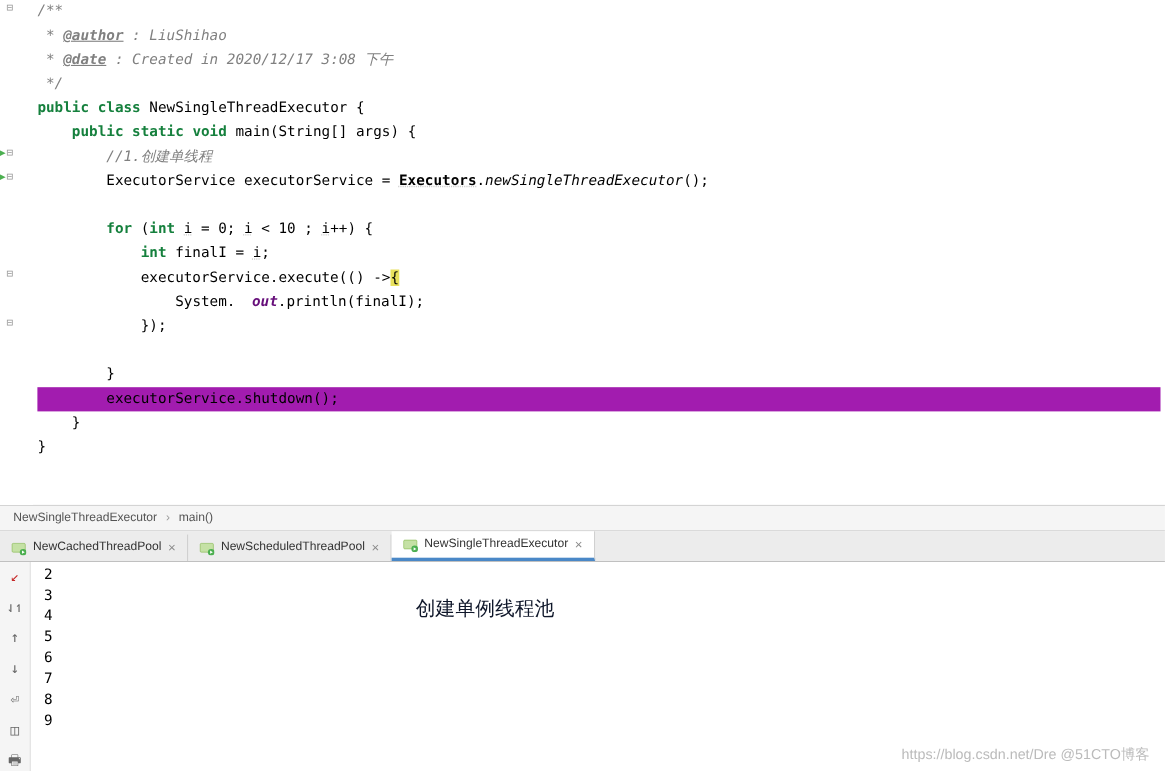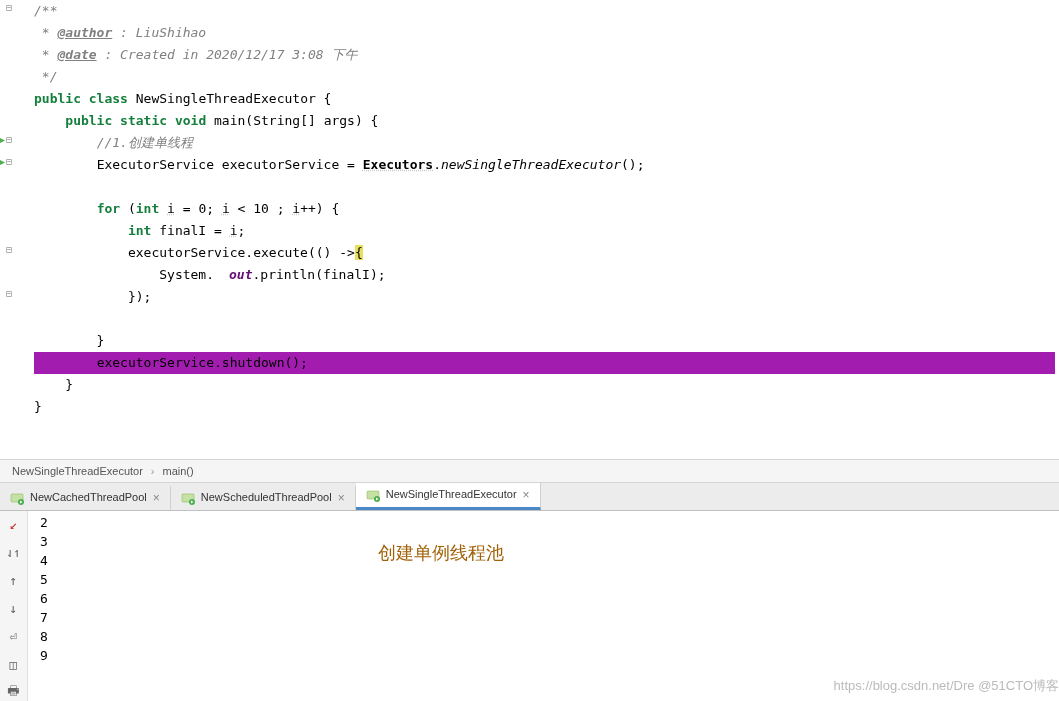--- a/index.html
+++ b/index.html
@@ -33,22 +33,22 @@
     .tabs { height: 28px; background: #ececec; border-bottom: 1px solid #c0c0c0; display: flex; align-items: flex-end; font-family: -apple-system, sans-serif; font-size: 11px; }
     .tab { padding: 5px 10px; display: flex; align-items: flex-start; gap: 6px; cursor: pointer; color: #333; border-right: 1px solid #d0d0d0; }
     .tab.active { border-bottom: 3px solid #4a88c7; background: #fff; }
     .tab-close { color: #888; font-size: 12px; }
     
     .console { flex: 0 0 180px; display: flex; background: #fff; }
     .console-toolbar { width: 28px; background: #f5f5f5; border-right: 1px solid #e0e0e0; display: flex; flex-direction: column; align-items: center; padding-top: 4px; gap: 10px; }
     .toolbar-btn { width: 18px; height: 18px; color: #666; font-size: 13px; cursor: pointer; display: flex; align-items: center; justify-content: center; }
     .console-output { flex: 1; padding: 2px 12px; font-family: "Menlo", monospace; font-size: 13px; position: relative; }
     .out-line { height: 19px; line-height: 19px; }
-    .annotation { position: absolute; top: 30px; left: 350px; color: #a16207; font-size: 18px; font-family: sans-serif; }
-    .watermark { position: absolute; bottom: 6px; right: 0; color: #bbb; font-size: 13px; font-family: sans-serif; }
+    .annotation { position: absolute; top: 30px; left: 350px; color: #0f172a; font-size: 18px; font-family: sans-serif; }
+    .watermark { position: absolute; bottom: 6px; right: 14px; color: #bbb; font-size: 13px; font-family: sans-serif; }
     
     svg.file-icon { vertical-align: middle; }
   </style>
 </head>
 <body>
 
 <div class="editor-container">
 
   <div class="code-area">
     <div class="gutter">

